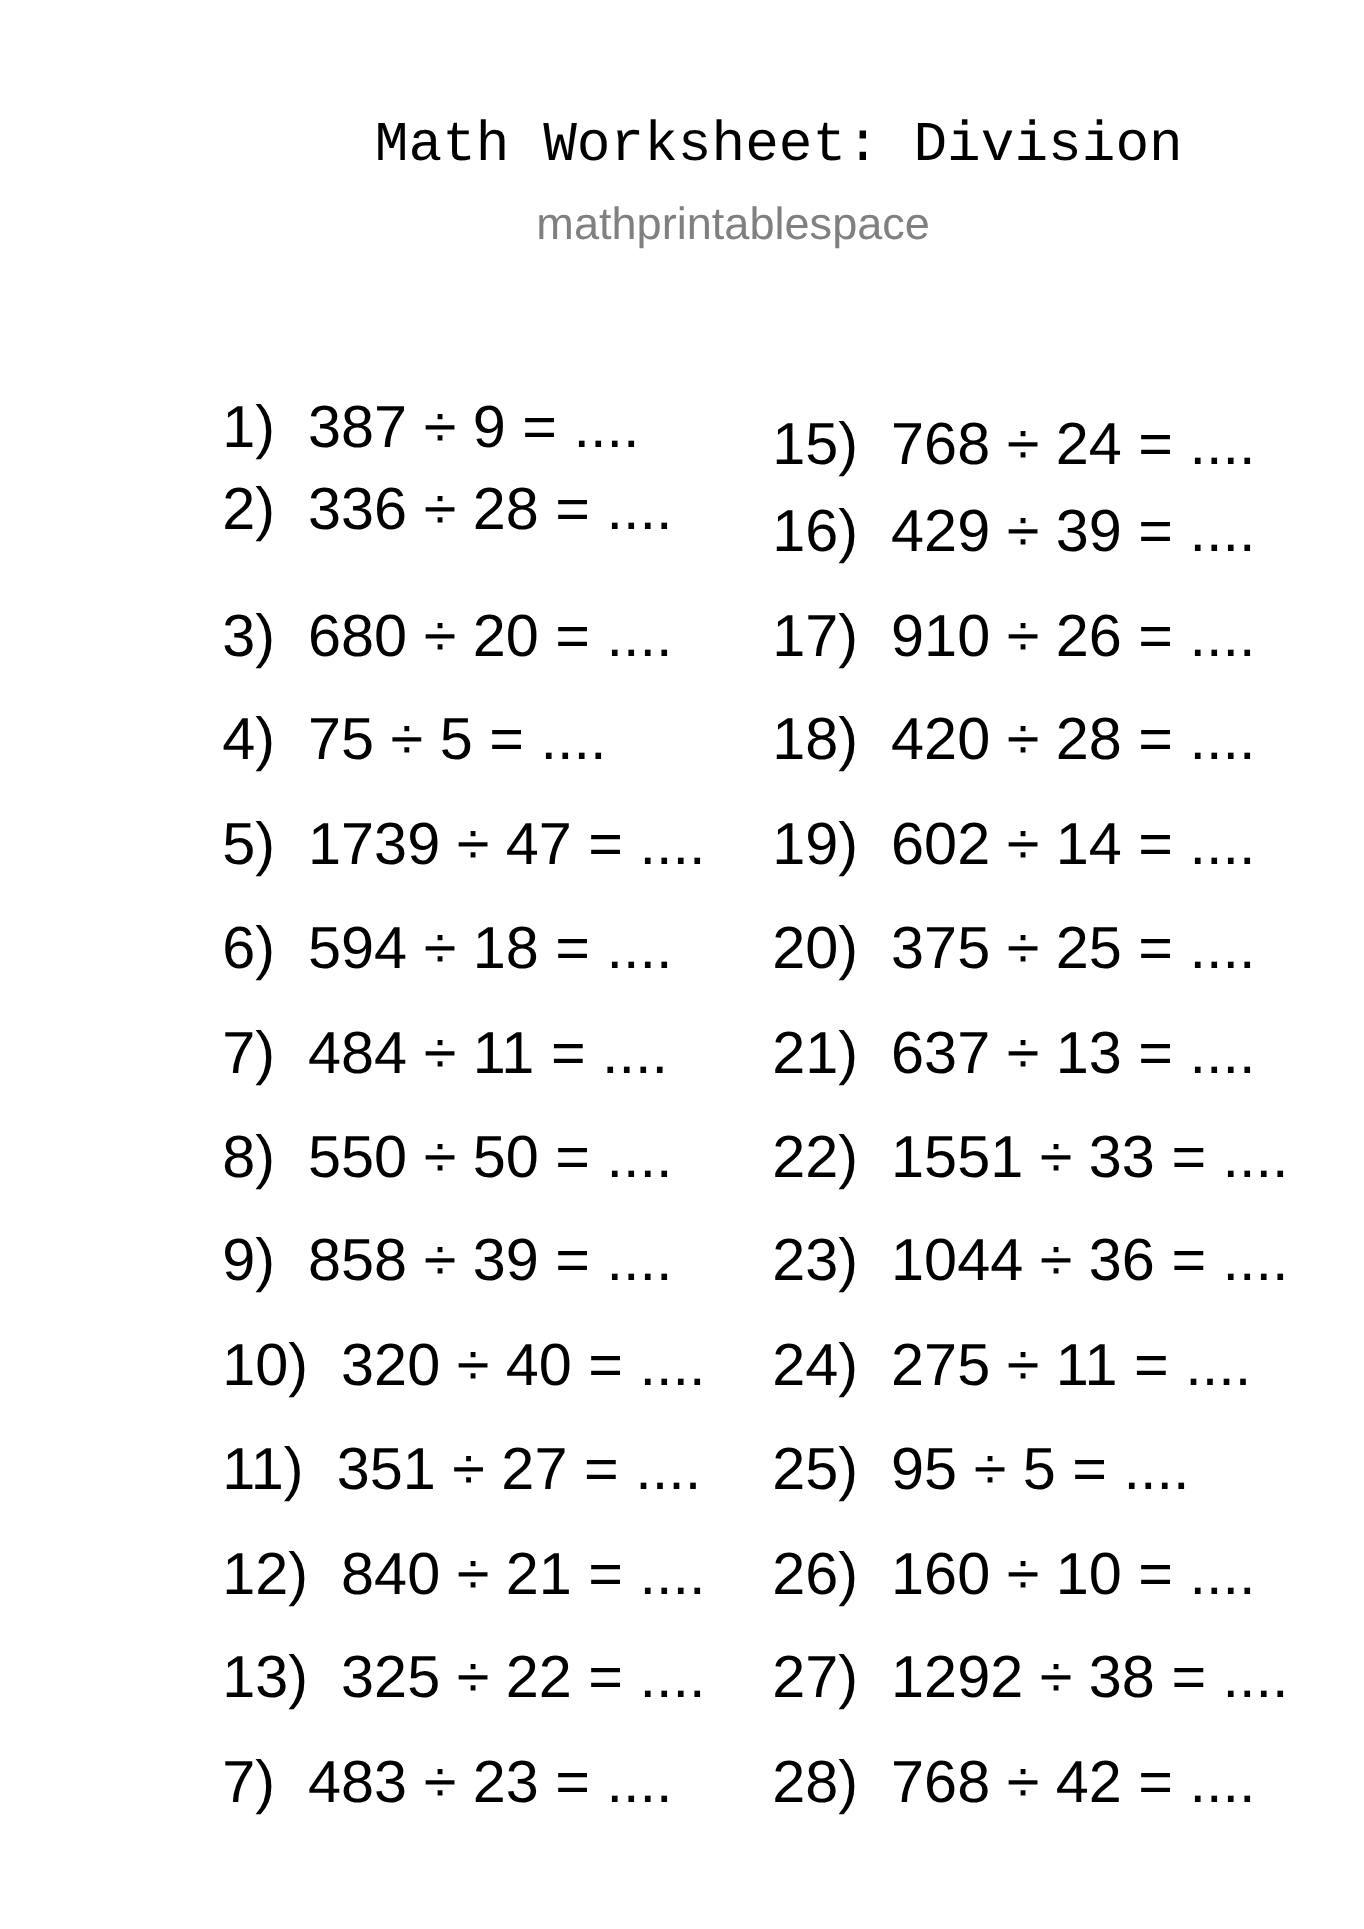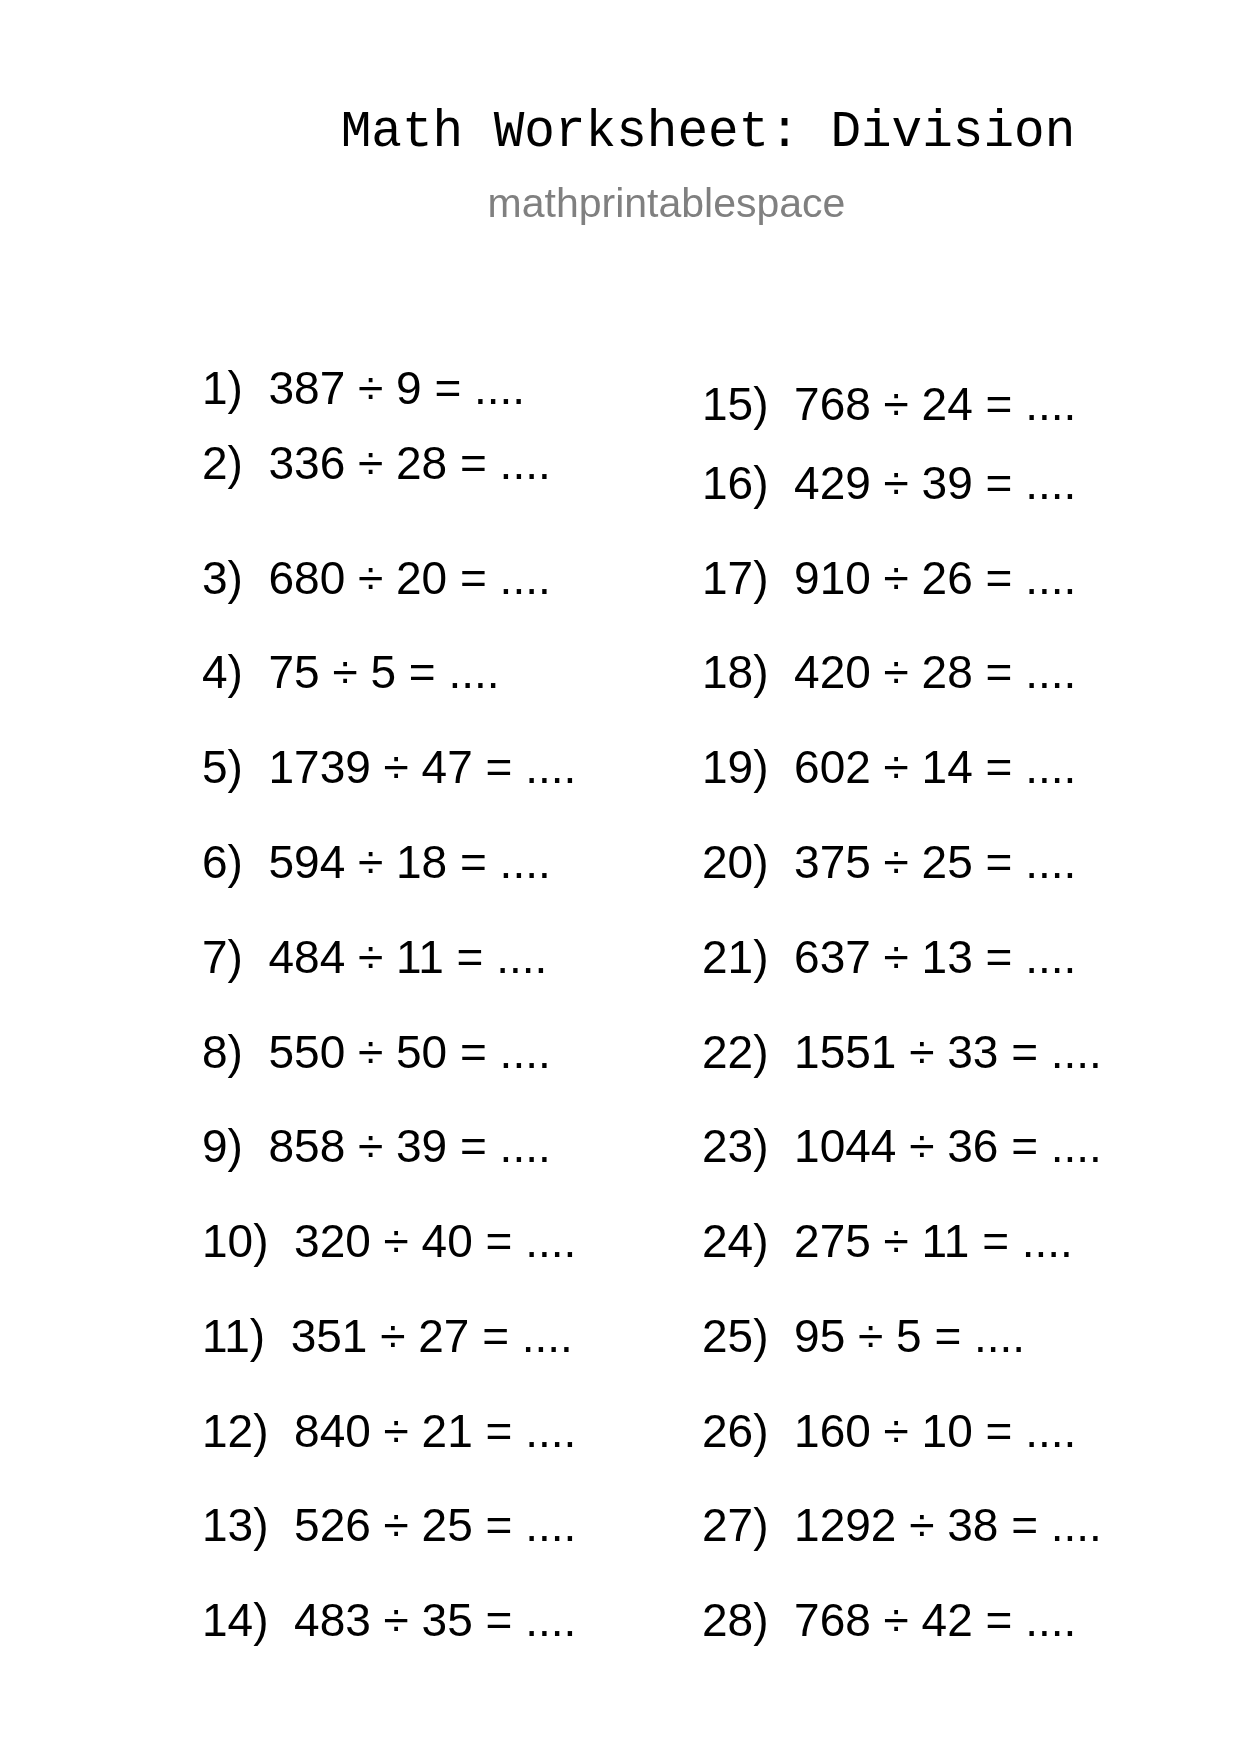--- a/index.html
+++ b/index.html
@@ -48,21 +48,21 @@
       position: absolute;
       top: 0;
     }
     .col-left { left: 202px; }
     .col-right { left: 702px; }
     .problem {
       position: absolute;
       left: 0;
       height: 60px;
       line-height: 60px;
-      font-size: 46px;
+      font-size: 54px;
       white-space: pre;
     }
   </style>
 </head>
 <body>
 
 <h1 class="title">Math Worksheet: Division</h1>
 <div class="subtitle">mathprintablespace</div>
 
 <div class="col col-left">
@@ -71,22 +71,22 @@
   <div class="problem" style="top:548px">3)  680 ÷ 20 = ....</div>
   <div class="problem" style="top:642px">4)  75 ÷ 5 = ....</div>
   <div class="problem" style="top:737px">5)  1739 ÷ 47 = ....</div>
   <div class="problem" style="top:832px">6)  594 ÷ 18 = ....</div>
   <div class="problem" style="top:927px">7)  484 ÷ 11 = ....</div>
   <div class="problem" style="top:1022px">8)  550 ÷ 50 = ....</div>
   <div class="problem" style="top:1116px">9)  858 ÷ 39 = ....</div>
   <div class="problem" style="top:1211px">10)  320 ÷ 40 = ....</div>
   <div class="problem" style="top:1306px">11)  351 ÷ 27 = ....</div>
   <div class="problem" style="top:1401px">12)  840 ÷ 21 = ....</div>
-  <div class="problem" style="top:1495px">13)  526 ÷ 25 = ....</div>
-  <div class="problem" style="top:1590px">14)  483 ÷ 35 = ....</div>
+  <div class="problem" style="top:1495px">13)  325 ÷ 22 = ....</div>
+  <div class="problem" style="top:1590px">7)  483 ÷ 23 = ....</div>
 </div>
 
 <div class="col col-right">
   <div class="problem" style="top:374px">15)  768 ÷ 24 = ....</div>
   <div class="problem" style="top:453px">16)  429 ÷ 39 = ....</div>
   <div class="problem" style="top:548px">17)  910 ÷ 26 = ....</div>
   <div class="problem" style="top:642px">18)  420 ÷ 28 = ....</div>
   <div class="problem" style="top:737px">19)  602 ÷ 14 = ....</div>
   <div class="problem" style="top:832px">20)  375 ÷ 25 = ....</div>
   <div class="problem" style="top:927px">21)  637 ÷ 13 = ....</div>

